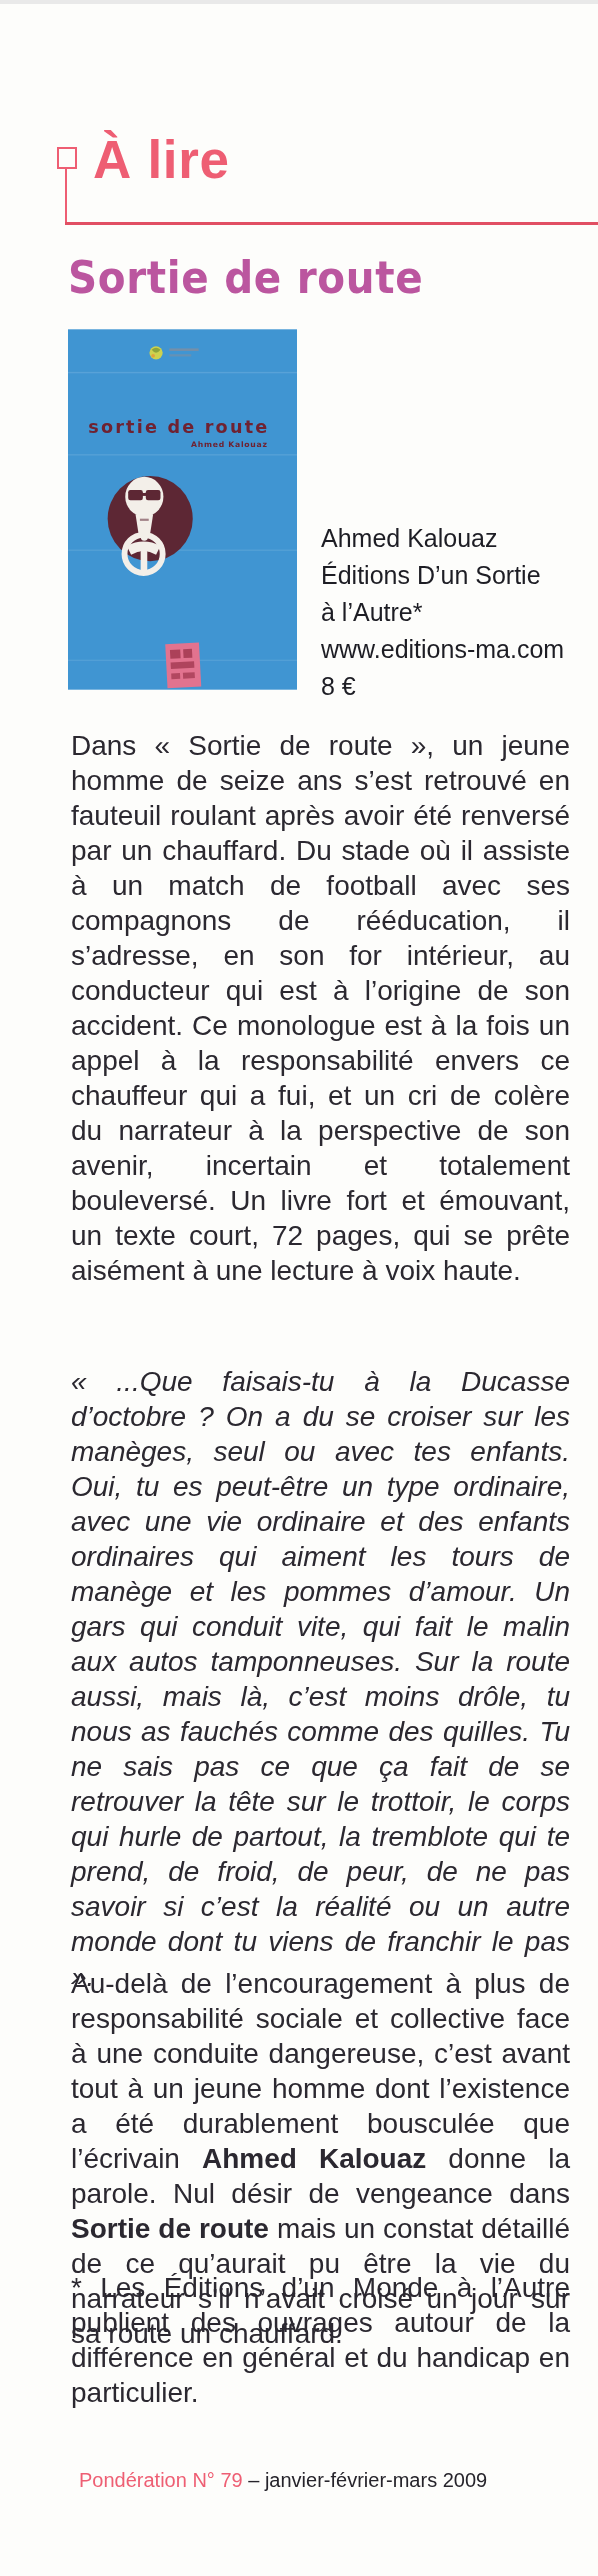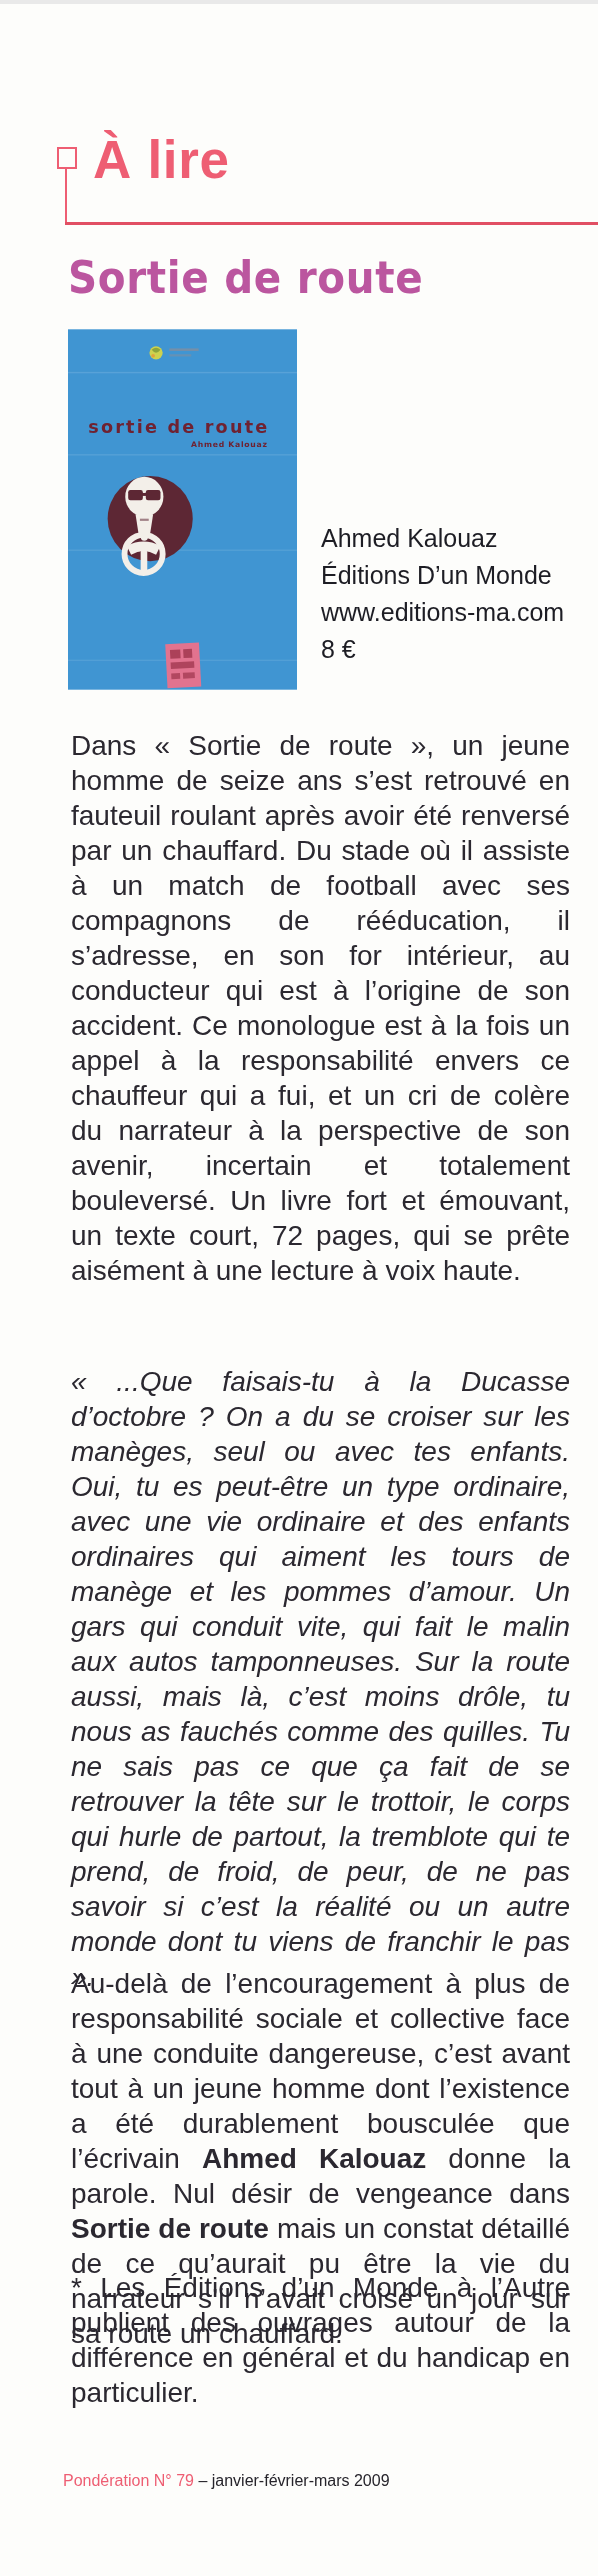--- a/index.html
+++ b/index.html
@@ -54,22 +54,22 @@
     color:#2b2830;
   }
   .p1{top:724px;}
   .quote{top:1360px;font-style:italic;}
   .p3{top:1962px;}
   .footnote{top:2266px;}
   .para b{font-weight:bold;}
 
   
   .footer{
-    left:63px;top:2462px;width:514px;
-    font-size:16px;line-height:29px;color:#26242b;
+    left:79px;top:2462px;width:514px;
+    font-size:20px;line-height:29px;color:#26242b;
     white-space:nowrap;
   }
   .footer .issue{color:#ee5e73;}
 </style>
 </head>
 <body>
 
 <div class="page">
 
   <div class="abs marker-square"></div>
@@ -124,21 +124,22 @@
         <rect x="158" y="436" width="12" height="12" fill="#a23850" opacity="0.85"></rect>
         <rect x="140" y="453" width="32" height="9" fill="#a23850" opacity="0.8"></rect>
         <rect x="140" y="468" width="12" height="8" fill="#a23850" opacity="0.75"></rect>
         <rect x="156" y="468" width="16" height="8" fill="#a23850" opacity="0.75"></rect>
       </g>
     </svg>
   </div>
 
   <div class="abs info">
     <div>Ahmed Kalouaz</div>
-    <div>Éditions D’un Monde</div>
+    <div>Éditions D’un Sortie</div>
+    <div>à l’Autre*</div>
     <div>www.editions-ma.com</div>
     <div>8 €</div>
   </div>
 
   <p class="abs para p1" style="margin:0">Dans « Sortie de route », un jeune homme de seize ans s’est retrouvé en fauteuil roulant après avoir été renversé par un chauffard. Du stade où il assiste à un match de football avec ses compagnons de rééducation, il s’adresse, en son for intérieur, au conducteur qui est à l’origine de son accident. Ce monologue est à la fois un appel à la responsabilité envers ce chauffeur qui a fui, et un cri de colère du narrateur à la perspective de son avenir, incertain et totalement bouleversé. Un livre fort et émouvant, un texte court, 72 pages, qui se prête aisément à une lecture à voix haute.</p>
 
   <p class="abs para quote" style="margin:0">« ...Que faisais-tu à la Ducasse d’octobre ? On a du se croiser sur les manèges, seul ou avec tes enfants. Oui, tu es peut-être un type ordinaire, avec une vie ordinaire et des enfants ordinaires qui aiment les tours de manège et les pommes d’amour. Un gars qui conduit vite, qui fait le malin aux autos tamponneuses. Sur la route aussi, mais là, c’est moins drôle, tu nous as fauchés comme des quilles. Tu ne sais pas ce que ça fait de se retrouver la tête sur le trottoir, le corps qui hurle de partout, la tremblote qui te prend, de froid, de peur, de ne pas savoir si c’est la réalité ou un autre monde dont tu viens de franchir le pas ».</p>
 
   <p class="abs para p3" style="margin:0"><span>Au-delà de l’encouragement à plus de responsabilité sociale et collective face à une conduite dangereuse, c’est avant tout à un jeune homme dont l’existence a été durablement bousculée que l’écrivain </span><b>Ahmed Kalouaz</b><span> donne la parole. Nul désir de vengeance dans </span><b>Sortie de route</b><span> mais un constat détaillé de ce qu’aurait pu être la vie du narrateur s’il n’avait croisé un jour sur sa route un chauffard.</span></p>
 

